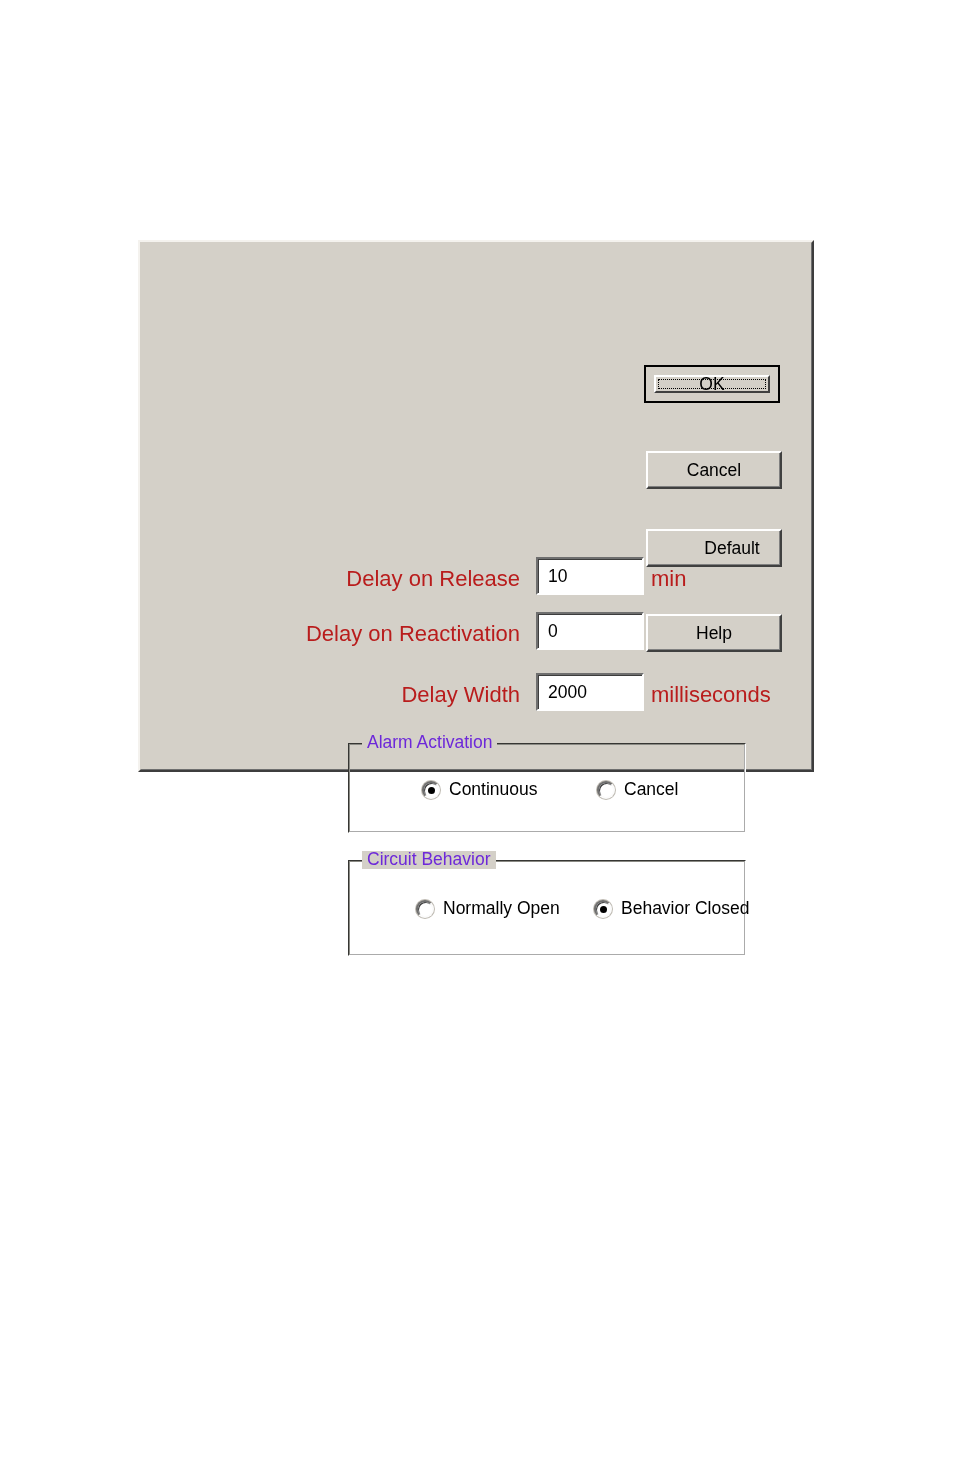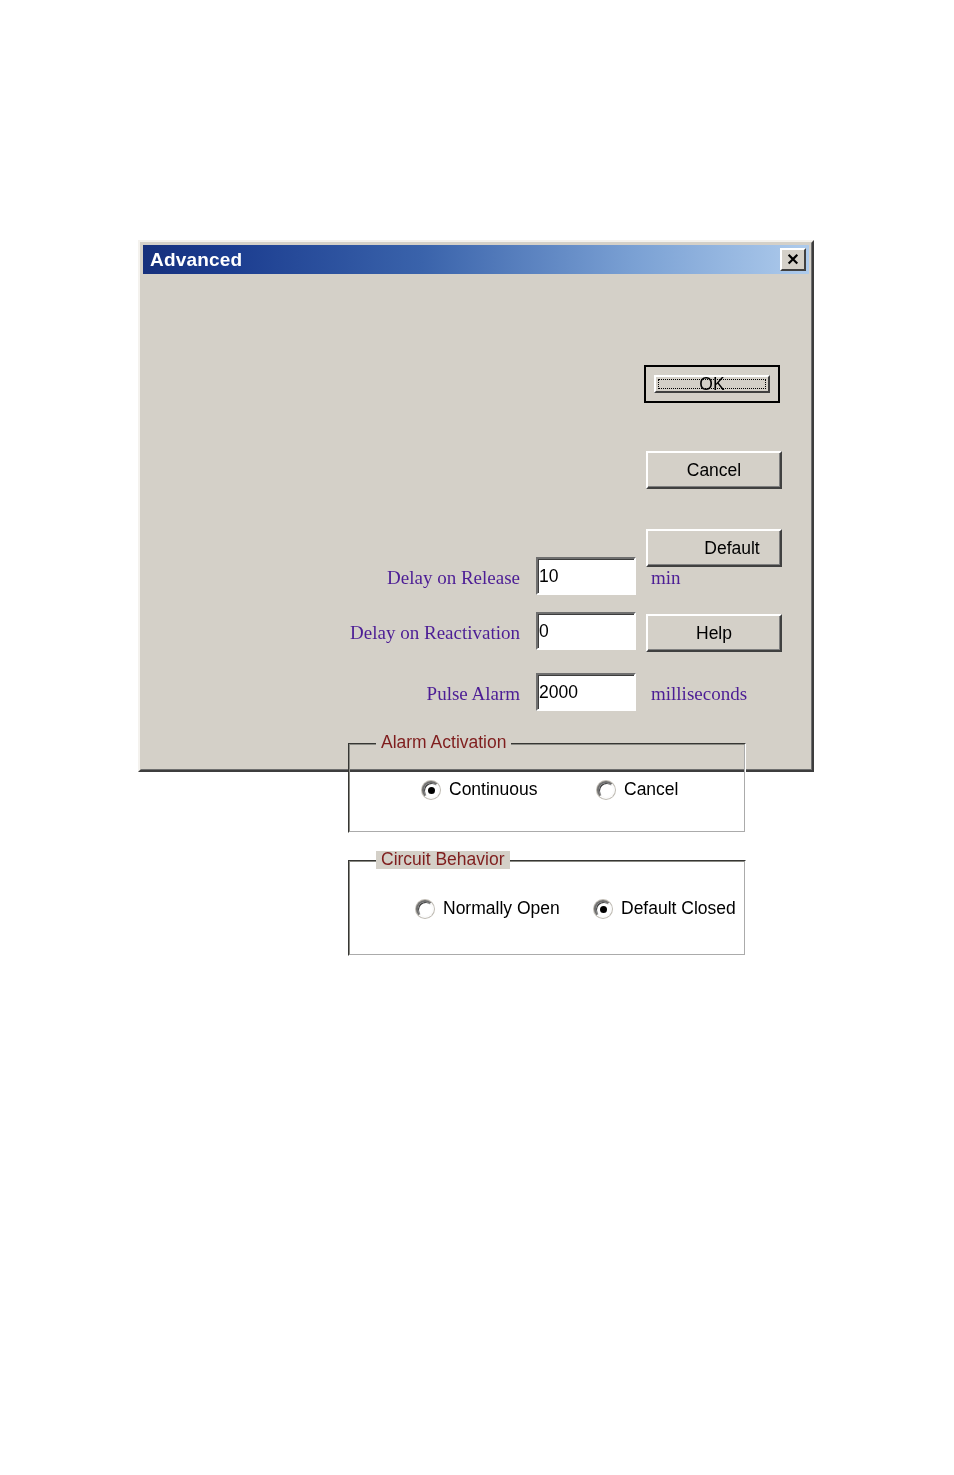--- a/index.html
+++ b/index.html
@@ -76,67 +76,66 @@
     font-size: 16px;
     font-weight: bold;
     color: #000000;
     line-height: 1;
     cursor: default;
   }
 
   
   .lbl {
     position: absolute;
-    font-size: 19px;
-    color: #4c1d95;
+    font-size: 22px;
+    color: #b91c1c;
     white-space: nowrap;
     line-height: 1;
     user-select: none;
-    font-family: Liberation Serif, serif;
   }
   .field-label { text-align: right; }
 
   
   .textbox {
     position: absolute;
-    width: 100px;
+    width: 108px;
     height: 38px;
     background: #ffffff;
     box-sizing: border-box;
     border-top: 2px solid #6f6f6f;
     border-left: 2px solid #6f6f6f;
     border-right: 2px solid #ffffff;
     border-bottom: 2px solid #ffffff;
     box-shadow: inset 1px 1px 0 #3d3d3d;
     display: flex;
     align-items: center;
-    padding-left: 1px;
+    padding-left: 10px;
     font-size: 17.5px;
     color: #000000;
     cursor: text;
   }
 
   
   .groupbox {
     position: absolute;
     border: 2px groove #ffffff;
     border-top-color: #8a8a84;
     border-left-color: #8a8a84;
     border-right-color: #ffffff;
     border-bottom-color: #ffffff;
     box-sizing: border-box;
   }
   .groupbox-title {
     position: absolute;
     top: -11px;
-    left: 26px;
+    left: 12px;
     background: #d4d0c8;
     padding: 0 5px;
     font-size: 17.5px;
-    color: #7f1d1d;
+    color: #6d28d9;
     white-space: nowrap;
     line-height: 1;
     user-select: none;
   }
 
   
   .radio-row {
     position: absolute;
     display: flex;
     align-items: center;
@@ -228,34 +227,30 @@
     font-size: 17.5px;
     color: #000000;
   }
 </style>
 </head>
 <body>
 
 <div id="dialog">
   <div id="dialog-inner"></div>
 
-  <div id="titlebar">
-    <span id="title-text">Advanced</span>
-    <div id="close-button">✕</div>
-  </div>
 
   <div class="lbl field-label" style="left:180px; top:326px; width:200px;">Delay on Release</div>
   <div class="textbox" style="left:396px; top:315px;">10</div>
   <div class="lbl" style="left:511px; top:326px;">min</div>
 
   <div class="lbl field-label" style="left:150px; top:381px; width:230px;">Delay on Reactivation</div>
   <div class="textbox" style="left:396px; top:370px;">0</div>
   <div class="lbl" style="left:511px; top:381px;">min</div>
 
-  <div class="lbl field-label" style="left:200px; top:442px; width:180px;">Pulse Alarm</div>
+  <div class="lbl field-label" style="left:200px; top:442px; width:180px;">Delay Width</div>
   <div class="textbox" style="left:396px; top:431px;">2000</div>
   <div class="lbl" style="left:511px; top:442px;">milliseconds</div>
 
   <div class="groupbox" style="left:208px; top:501px; width:398px; height:90px;">
     <span class="groupbox-title">Alarm Activation</span>
     <div class="radio-row" style="left:28px; top:36px;">
       <span class="radio-dot checked"></span>
       <span class="radio-label">Continuous</span>
     </div>
     <div class="radio-row" style="left:203px; top:36px;">
@@ -265,21 +260,21 @@
   </div>
 
   <div class="groupbox" style="left:208px; top:618px; width:398px; height:96px;">
     <span class="groupbox-title">Circuit Behavior</span>
     <div class="radio-row" style="left:22px; top:38px;">
       <span class="radio-dot"></span>
       <span class="radio-label">Normally Open</span>
     </div>
     <div class="radio-row" style="left:200px; top:38px;">
       <span class="radio-dot checked"></span>
-      <span class="radio-label">Default Closed</span>
+      <span class="radio-label">Behavior Closed</span>
     </div>
   </div>
 
   <div class="btn btn-default" style="left:504px; top:123px;">
     <div class="btn-face">
       <div class="focus-rect">OK</div>
     </div>
   </div>
 
   <div class="btn" style="left:506px; top:209px;">

